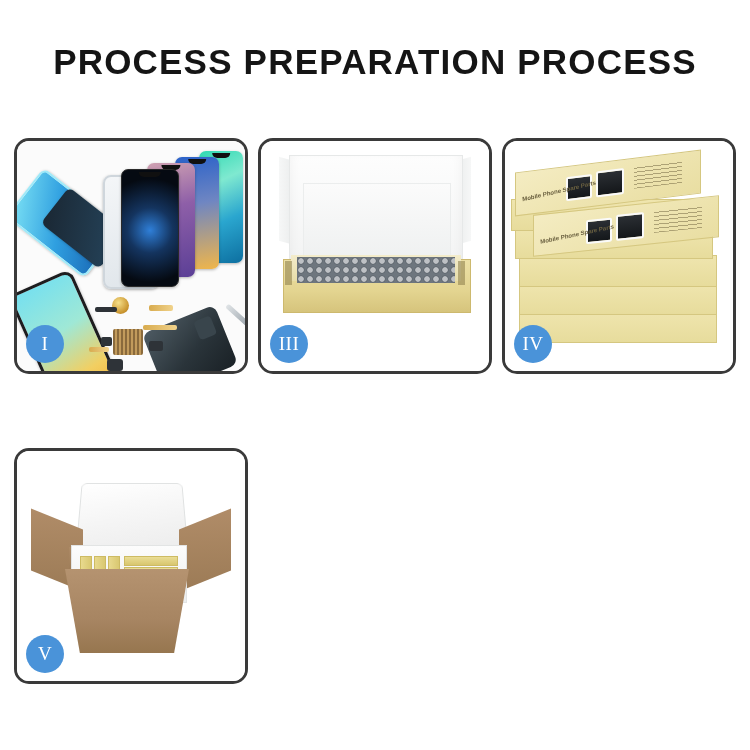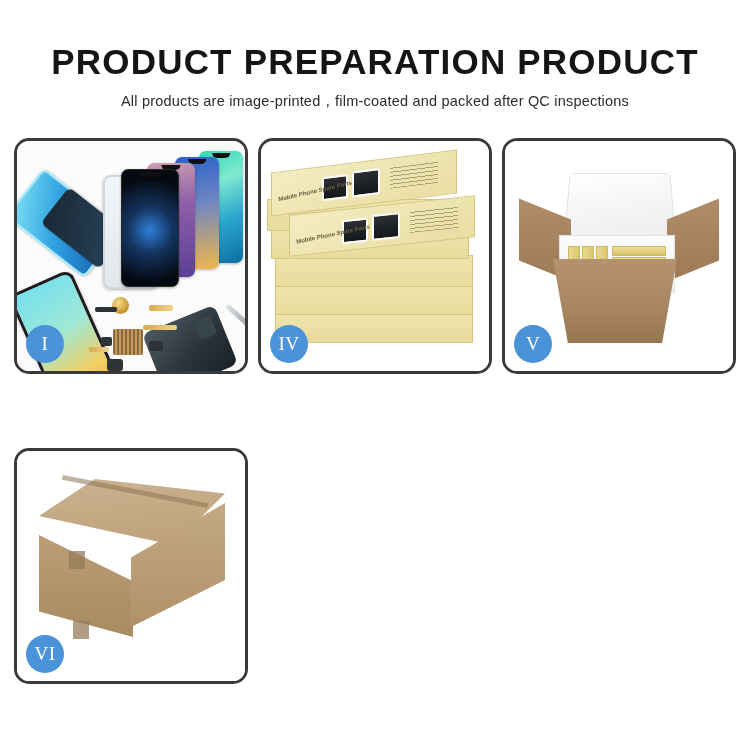--- a/index.html
+++ b/index.html
@@ -340,22 +340,21 @@
     position:absolute; width:16px; height:18px;
     background: rgba(150,124,90,.75);
   }
 </style>
 </head>
 <body>
 
 <div id="page">
 
   <div class="header">
-    <h1 class="title">PRODUCT PREPARATION PRODUCT</h1>
-    <p class="subtitle">All products are image-printed，film-coated and packed after QC inspections</p>
+    <h1 class="title">PROCESS PREPARATION PROCESS</h1>
   </div>
 
   <div class="grid">
 
     <div class="panel p1">
       <div class="stage">
         <div class="fan">
           <div class="ph ph-a"></div>
           <div class="ph ph-a2"></div>
           <div class="ph ph-f">
@@ -383,20 +382,34 @@
         <div class="chip" style="left:84px;top:196px;width:11px;height:9px;"></div>
         <div class="goldflex" style="left:132px;top:164px;width:24px;height:6px;"></div>
         <div class="goldflex" style="left:126px;top:184px;width:34px;height:5px;"></div>
         <div class="goldflex" style="left:72px;top:206px;width:20px;height:5px;"></div>
         <div class="tool"></div>
       </div>
       <div class="badge">I</div>
     </div>
 
 
+    <div class="panel p3">
+      <div class="stage">
+        <div class="lid-flapL"></div>
+        <div class="lid-flapR"></div>
+        <div class="lid-back"></div>
+        <div class="foamsheet"></div>
+        <div class="boxbase"></div>
+        <div class="boxbase-inner"></div>
+        <div class="bubble-in-box"></div>
+        <div class="boxcorner" style="left:24px;top:120px;"></div>
+        <div class="boxcorner" style="right:24px;top:120px;"></div>
+      </div>
+      <div class="badge">III</div>
+    </div>
 
     <div class="panel p4">
       <div class="stage">
         <div class="stack">
 
           <div class="sbox" style="left:10px;top:158px;width:196px;height:30px;"></div>
           <div class="sbox" style="left:10px;top:130px;width:196px;height:30px;"></div>
           <div class="sbox" style="left:10px;top:102px;width:196px;height:30px;"></div>
           <div class="sbox" style="left:6px;top:74px;width:196px;height:30px;"></div>
           <div class="sbox" style="left:2px;top:46px;width:196px;height:30px;"></div>
@@ -432,26 +445,15 @@
           <div class="ybox-h" style="left:52px;top:10px;"></div>
           <div class="ybox-h" style="left:52px;top:21px;"></div>
           <div class="ybox-h" style="left:52px;top:32px;"></div>
           <div class="ybox-h" style="left:52px;top:43px;"></div>
         </div>
         <div class="cartonbody"></div>
       </div>
       <div class="badge">V</div>
     </div>
 
-    <div class="panel p6">
-      <div class="stage">
-        <div class="c6-left"></div>
-        <div class="c6-right"></div>
-        <div class="c6-top"></div>
-        <div class="c6-seam"></div>
-        <div class="tapepatch" style="left:52px;top:100px;"></div>
-        <div class="tapepatch" style="left:56px;top:170px;"></div>
-      </div>
-      <div class="badge">VI</div>
-    </div>
 
   </div>
 </div>
 
 </body></html>

